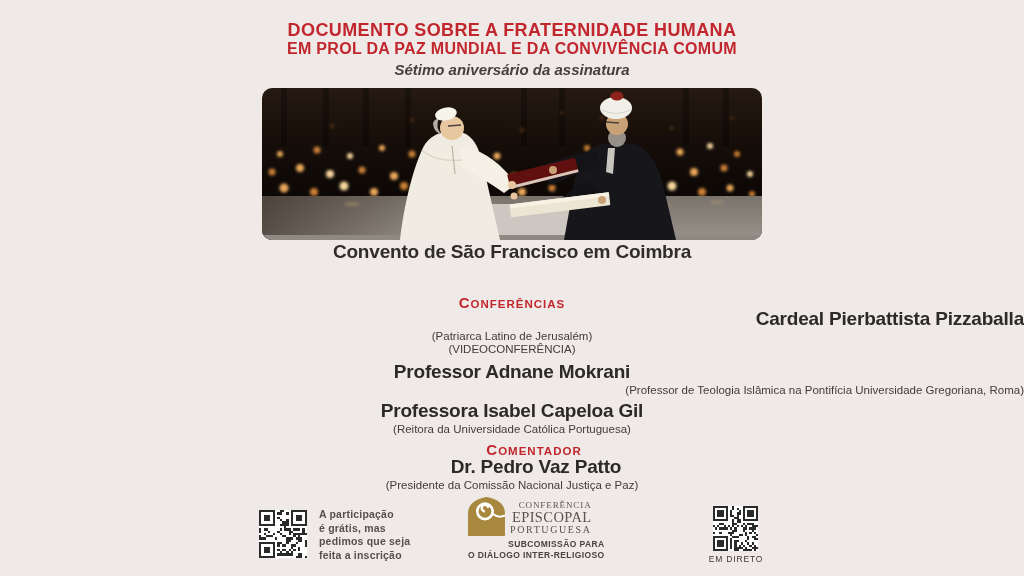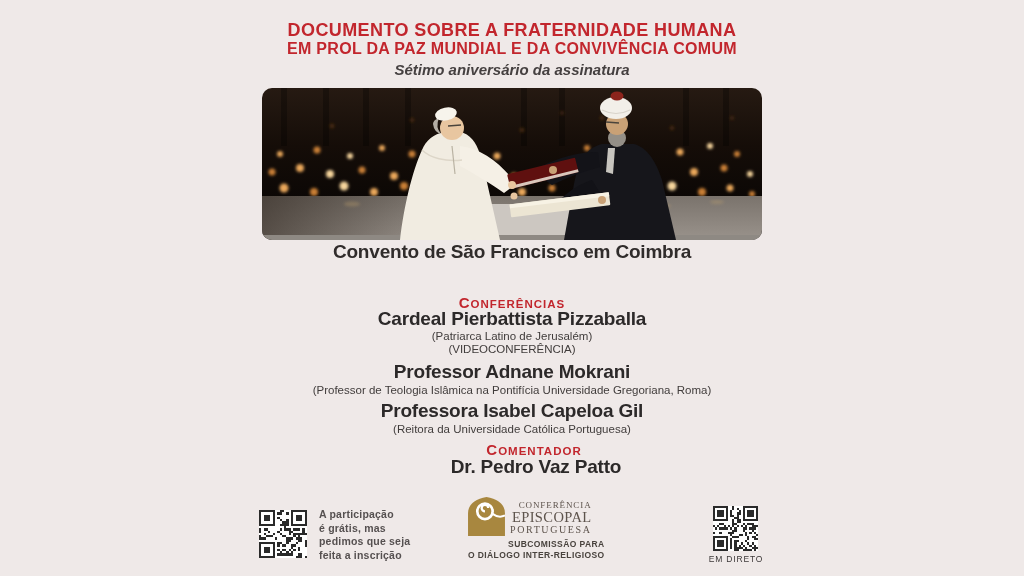--- a/index.html
+++ b/index.html
@@ -15,22 +15,22 @@
   .photo{position:absolute;left:262px;top:88px;width:500px;height:152px;border-radius:10px;overflow:hidden;}
   .photo svg{display:block;}
   .venue{top:241px;font-size:19px;font-weight:bold;color:#302c2b;letter-spacing:-.2px;}
   .date{top:263px;font-size:19px;font-weight:bold;color:#302c2b;letter-spacing:-.2px;}
   .section{font-size:11.5px;font-weight:bold;letter-spacing:1px;color:var(--accent,#c2262d);}
   .section::first-letter{font-size:15px;}
   .sec1{top:294px;}
   .sec2{top:441px;padding-left:22px;}
   .name{font-size:19px;font-weight:bold;color:#2c2929;letter-spacing:-.2px;}
   .detail{font-size:11.5px;color:#403c3b;}
-  .n1{top:308px;} .d1a{top:330px;} .d1b{top:343px;}
-  .n2{top:361px;} .d2{top:384px;}
+  .n1{top:308px;text-align:right;} .d1a{top:330px;} .d1b{top:343px;}
+  .n2{top:361px;} .d2{top:384px;text-align:right;}
   .n3{top:400px;} .d3{top:423px;}
   .n4{top:456px;padding-left:24px;} .d4{top:479px;}
   .qr{position:absolute;fill:#2a2a2a;shape-rendering:crispEdges;}
   .qr-left{left:258px;top:510px;width:50px;height:48px;}
   .qr-right{left:713px;top:506px;width:45px;height:45px;}
   .regnote{position:absolute;left:319px;top:508px;font-size:10.5px;font-weight:bold;
     color:#555050;line-height:13.5px;letter-spacing:.2px;text-align:left;}
   .live-label{position:absolute;left:701px;top:554px;width:70px;text-align:center;
     font-size:8.5px;font-weight:normal;letter-spacing:.8px;color:#3c3838;}
   .org{position:absolute;left:468px;top:497px;text-align:right;}
@@ -199,20 +199,21 @@
   <div class="line detail d1b">(VIDEOCONFERÊNCIA)</div>
 
   <div class="line name n2">Professor Adnane Mokrani</div>
   <div class="line detail d2">(Professor de Teologia Islâmica na Pontifícia Universidade Gregoriana, Roma)</div>
 
   <div class="line name n3">Professora Isabel Capeloa Gil</div>
   <div class="line detail d3">(Reitora da Universidade Católica Portuguesa)</div>
 
   <div class="line section sec2">COMENTADOR</div>
   <div class="line name n4">Dr. Pedro Vaz Patto</div>
+  <div class="line detail d4">(Presidente da Comissão Nacional Justiça e Paz)</div>
 
   <svg class="qr qr-left" viewBox="0 0 21 21">
       <rect width="21" height="21" fill="#fff"></rect>
       <rect x="9" y="0" width="1" height="1"></rect>
       <rect x="10" y="0" width="1" height="1"></rect>
       <rect x="8" y="1" width="1" height="1"></rect>
       <rect x="9" y="1" width="1" height="1"></rect>
       <rect x="12" y="1" width="1" height="1"></rect>
       <rect x="8" y="3" width="1" height="1"></rect>
       <rect x="9" y="4" width="1" height="1"></rect>

